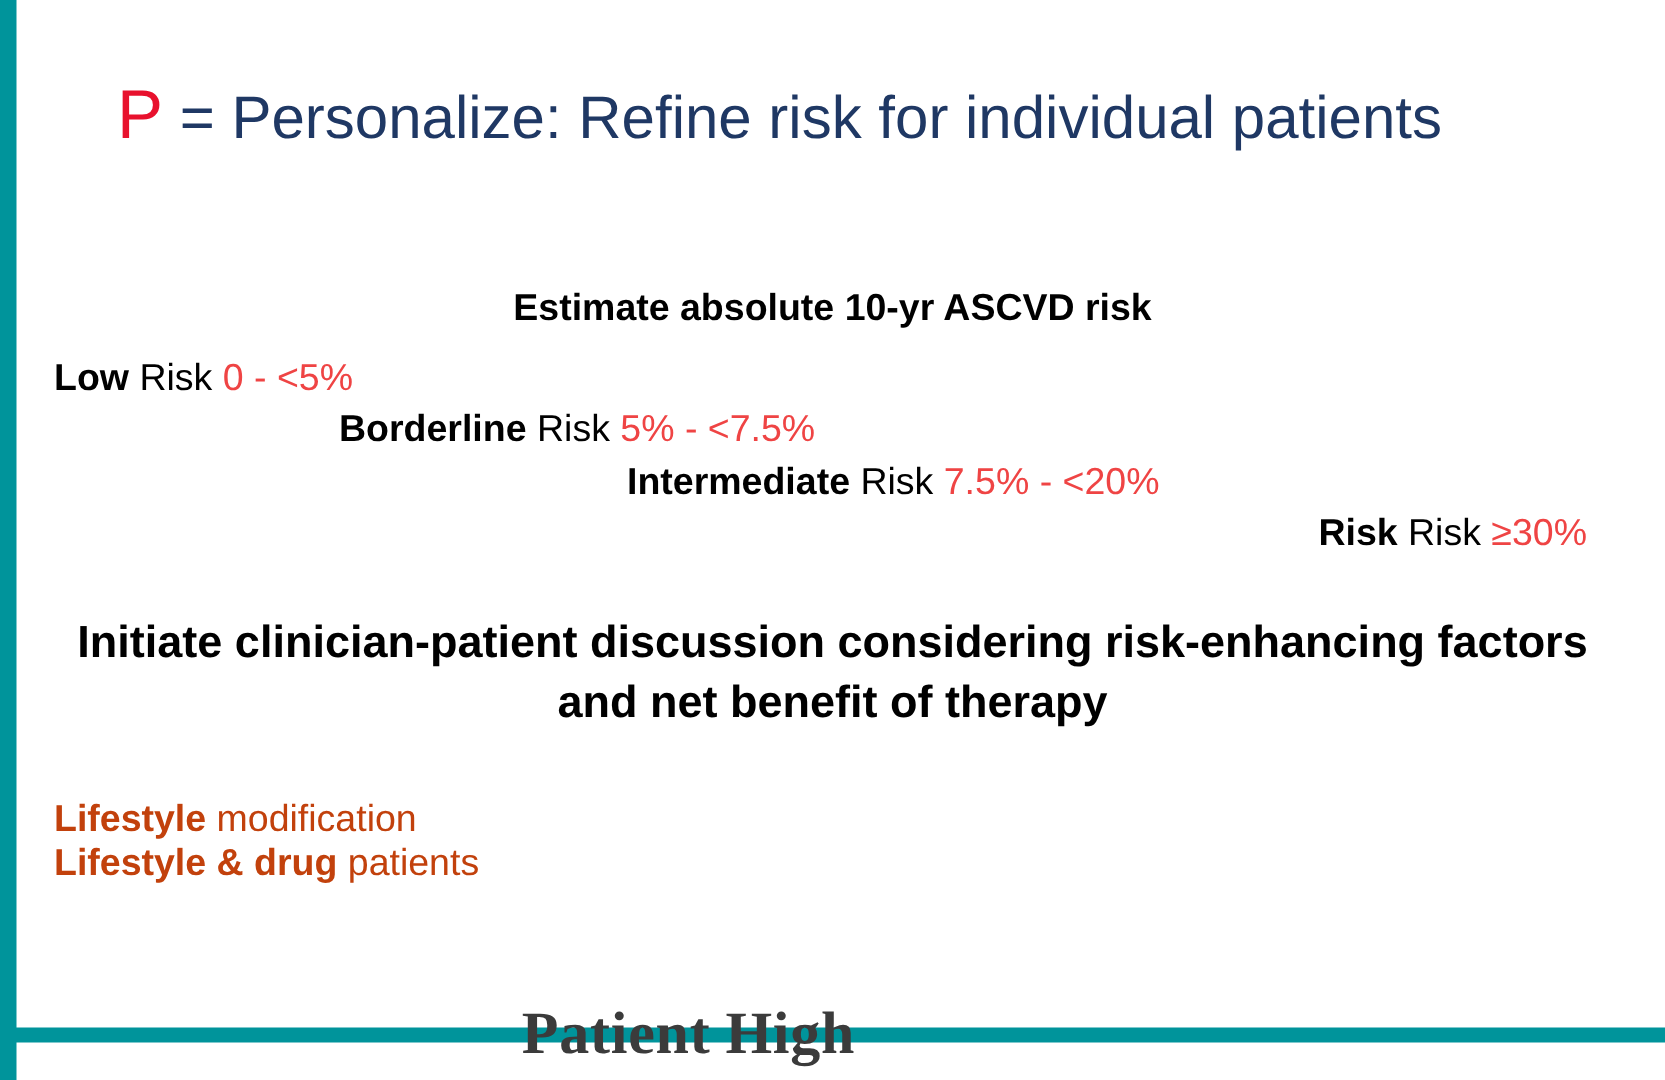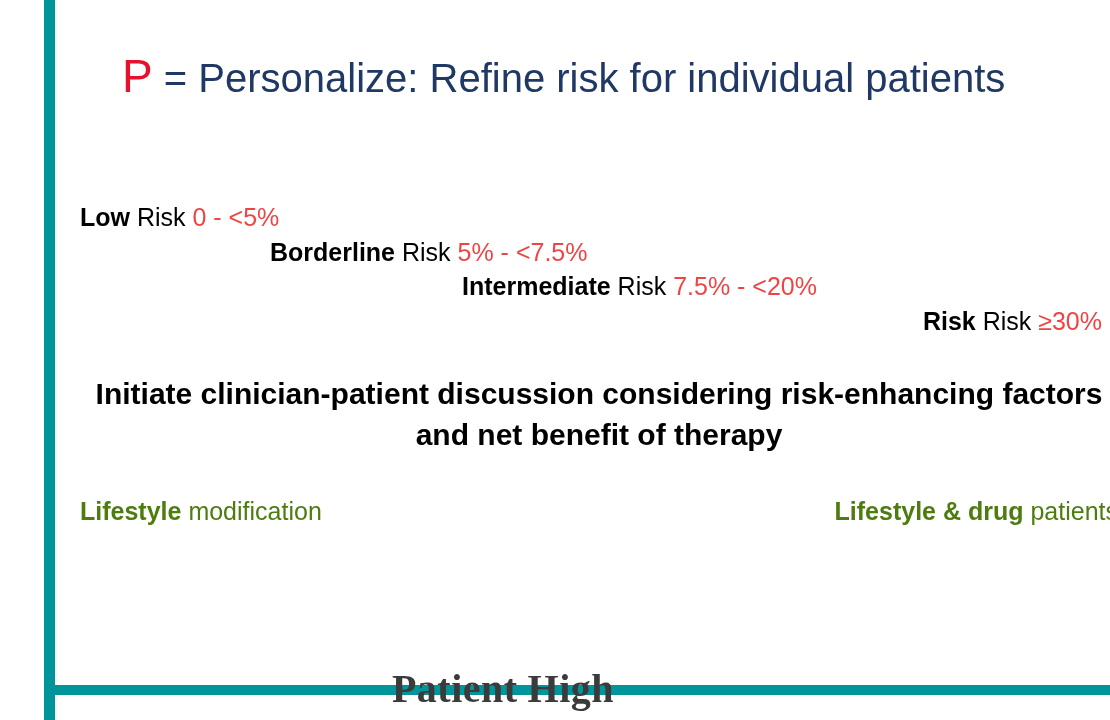--- a/index.html
+++ b/index.html
@@ -12,21 +12,20 @@
     background: #ffffff;
     font-family: "Liberation Sans", sans-serif;
     overflow: hidden;
     position: relative;
   }
   .slide {
     position: relative;
     width: 918px;
     height: 720px;
     box-sizing: border-box;
-    margin-left: 44px;
   }
   
   .left-bar {
     position: absolute;
     left: 0;
     top: 0;
     width: 11px;
     height: 720px;
     background: #00949b;
   }
@@ -77,25 +76,26 @@
     margin-top: 36px;
     text-align: center;
     font-size: 30px;
     font-weight: bold;
     color: #000;
     line-height: 1.35;
   }
   .footer-row {
     margin-top: 42px;
     display: flex;
-    justify-content: space-between;
+    justify-content: center;
     align-items: baseline;
     font-size: 25px;
-    color: #4d7c0f;
+    color: #c2410c;
     padding: 0 6px 0 6px;
+    flex-direction: column;
   }
   .logo {
     position: absolute;
     left: 0;
     right: 0;
     bottom: 8px;
     text-align: center;
     font-family: "Liberation Serif", serif;
     font-size: 40px;
     font-weight: bold;
@@ -111,20 +111,23 @@
 
   <div class="left-bar"></div>
   <div class="bottom-bar"></div>
 
   <div class="title">
     <span class="p-letter">P</span><span> = Personalize: Refine risk for individual patients</span>
   </div>
 
   <div class="body-area">
 
+    <div class="line center">
+      <span class="b">Estimate absolute 10-yr ASCVD risk</span>
+    </div>
 
     <div class="spacer-sm"></div>
 
     <div class="line left" style="padding-left:6px;">
       <span class="b">Low</span><span> Risk </span><span class="red">0 - &lt;5%</span>
     </div>
 
     <div class="line left" style="padding-left:196px;">
       <span class="b">Borderline</span><span> Risk  </span><span class="red">5% - &lt;7.5%</span>
     </div>

